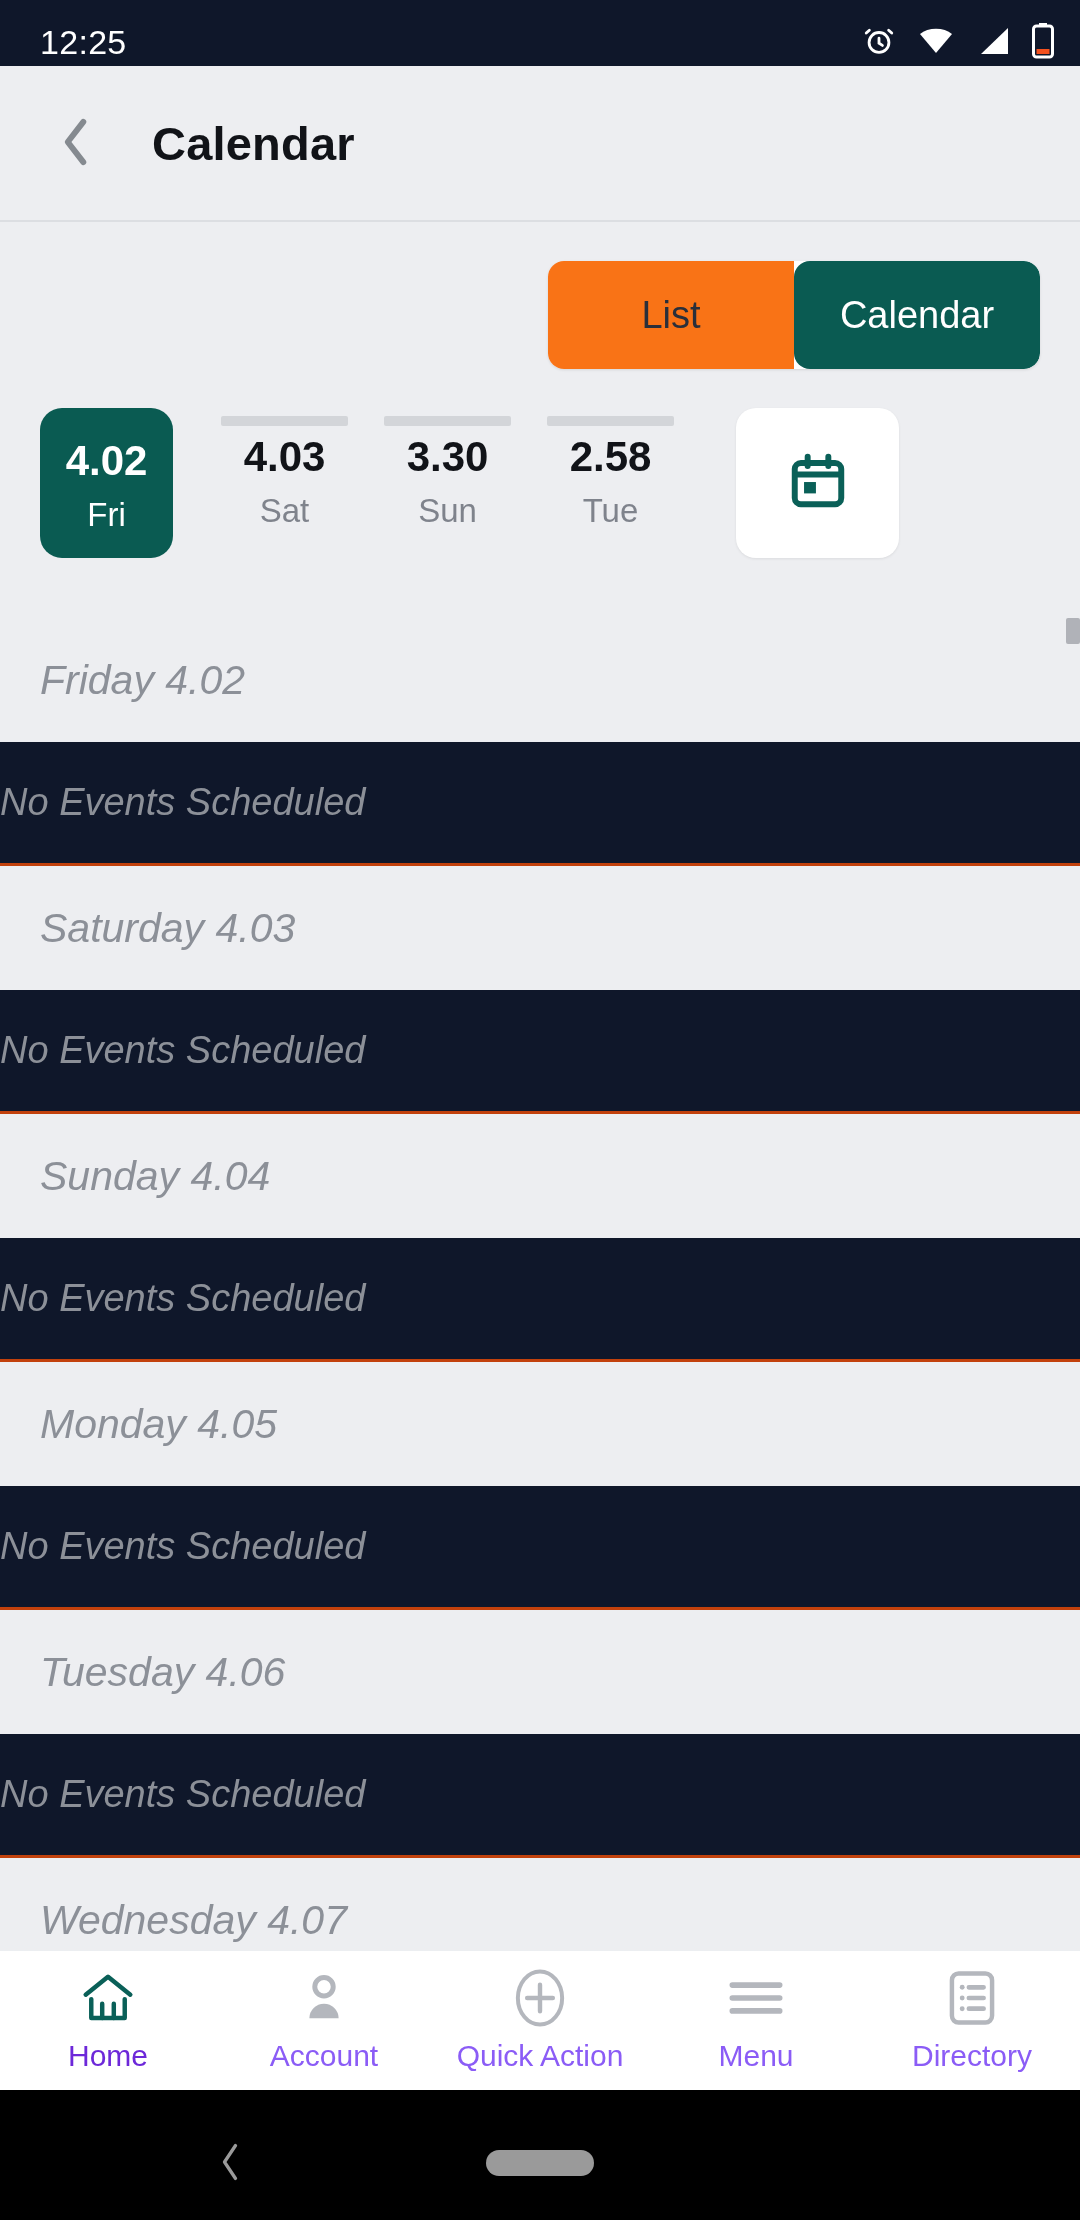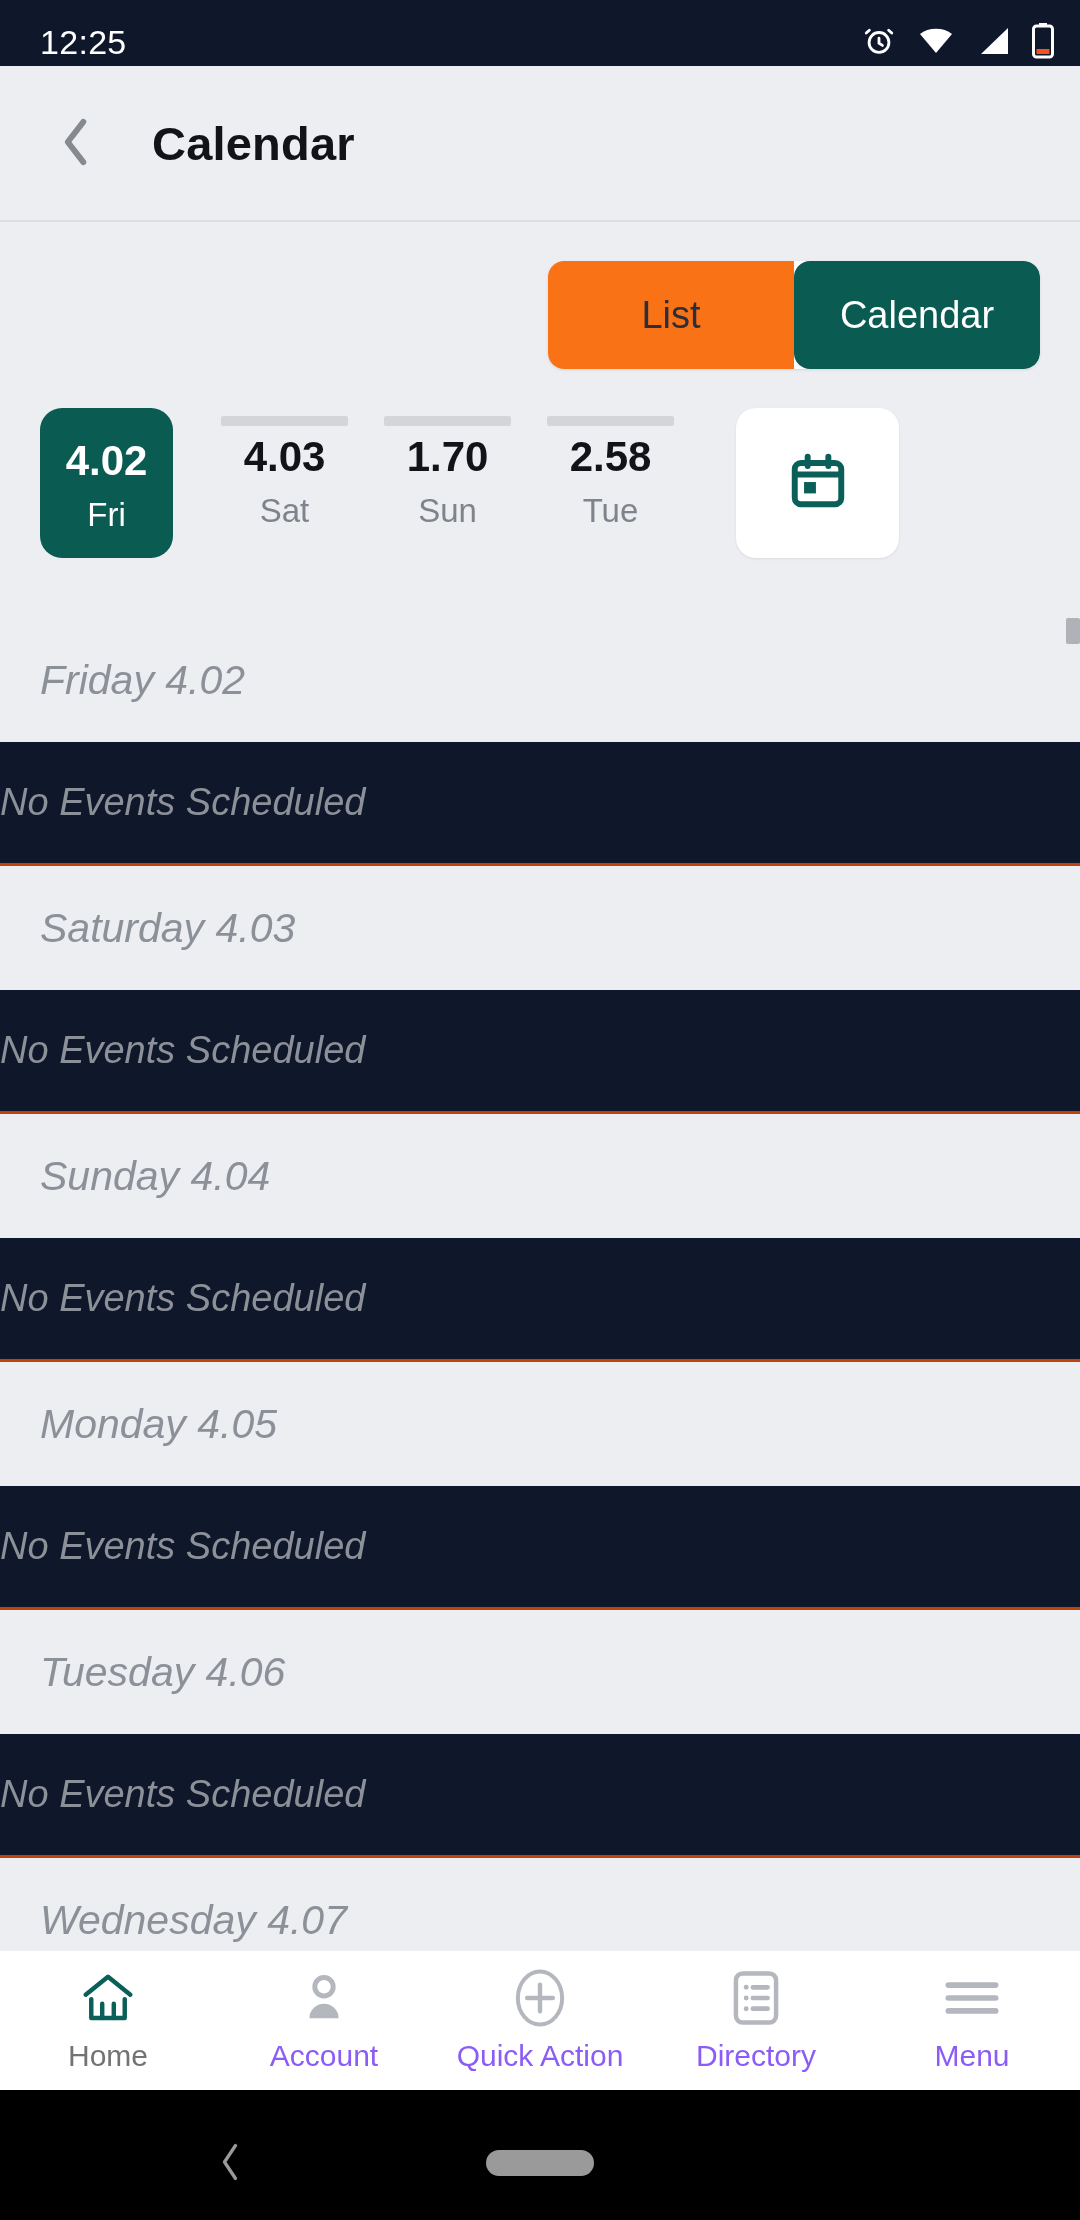--- a/index.html
+++ b/index.html
@@ -110,21 +110,21 @@
     position:absolute; top:1950px; left:0; width:1080px; height:140px;
     background:#ffffff; display:flex; align-items:flex-start;
     border-top:1px solid #eceef1;
   }
   .nav-item {
     flex:1; height:140px; display:flex; flex-direction:column;
     align-items:center; justify-content:flex-start; padding-top:16px;
   }
   .nav-ico { height:62px; display:flex; align-items:center; justify-content:center; }
   .nav-label { font-size:30px; color:#8b5cf6; margin-top:10px; }
-  .nav-item.active .nav-label { color:#737373; }
+  .nav-item.active .nav-label { color:#6d28d9; }
 
   
   .sysnav {
     position:absolute; top:2090px; left:0; width:1080px; height:130px;
     background:#000000;
   }
   .sys-back {
     position:absolute; left:213px; top:50px; width:34px; height:44px;
   }
   .sys-pill {
@@ -194,21 +194,21 @@
     </div>
 
     <div class="date-cell">
       <div class="topbar"></div>
       <div class="date-num">4.03</div>
       <div class="date-dow">Sat</div>
     </div>
 
     <div class="date-cell">
       <div class="topbar"></div>
-      <div class="date-num">1.70</div>
+      <div class="date-num">3.30</div>
       <div class="date-dow">Sun</div>
     </div>
 
 
     <div class="date-cell">
       <div class="topbar"></div>
       <div class="date-num">2.58</div>
       <div class="date-dow">Tue</div>
     </div>
 
@@ -296,38 +296,38 @@
         <svg width="62" height="62" viewBox="0 0 26 28">
           <ellipse cx="13" cy="14" rx="10" ry="12" fill="none" stroke="#b4b7bd" stroke-width="1.8"></ellipse>
           <path d="M13 8 V20 M7.2 14 H18.8" stroke="#b4b7bd" stroke-width="2" stroke-linecap="round"></path>
         </svg>
       </span>
       <span class="nav-label">Quick Action</span>
     </div>
 
     <div class="nav-item">
       <span class="nav-ico">
+        <svg width="56" height="44" viewBox="0 0 26 20">
+          <path d="M2 4 H24 M2 10 H24 M2 16 H24" stroke="#b4b7bd" stroke-width="2.6" stroke-linecap="round"></path>
+        </svg>
+      </span>
+      <span class="nav-label">Menu</span>
+    </div>
+
+    <div class="nav-item">
+      <span class="nav-ico">
         <svg width="54" height="58" viewBox="0 0 22 26">
           <rect x="2" y="2" width="18" height="22" rx="3" fill="none" stroke="#b4b7bd" stroke-width="2"></rect>
           <circle cx="6.6" cy="8.2" r="1.1" fill="#b4b7bd"></circle>
           <circle cx="6.6" cy="13" r="1.1" fill="#b4b7bd"></circle>
           <circle cx="6.6" cy="17.8" r="1.1" fill="#b4b7bd"></circle>
           <path d="M9.6 8.2 H16.2 M9.6 13 H16.2 M9.6 17.8 H16.2" stroke="#b4b7bd" stroke-width="2.1" stroke-linecap="round"></path>
         </svg>
       </span>
       <span class="nav-label">Directory</span>
-    </div>
-
-    <div class="nav-item">
-      <span class="nav-ico">
-        <svg width="56" height="44" viewBox="0 0 26 20">
-          <path d="M2 4 H24 M2 10 H24 M2 16 H24" stroke="#b4b7bd" stroke-width="2.6" stroke-linecap="round"></path>
-        </svg>
-      </span>
-      <span class="nav-label">Menu</span>
     </div>
   </div>
 
   <div class="sysnav">
     <span class="sys-back">
       <svg width="34" height="44" viewBox="0 0 18 24" fill="none" stroke="#9a9a9a" stroke-width="1.8" stroke-linecap="round" stroke-linejoin="round">
         <path d="M12 3 L6 12 L12 21"></path>
       </svg>
     </span>
     <span class="sys-pill"></span>

